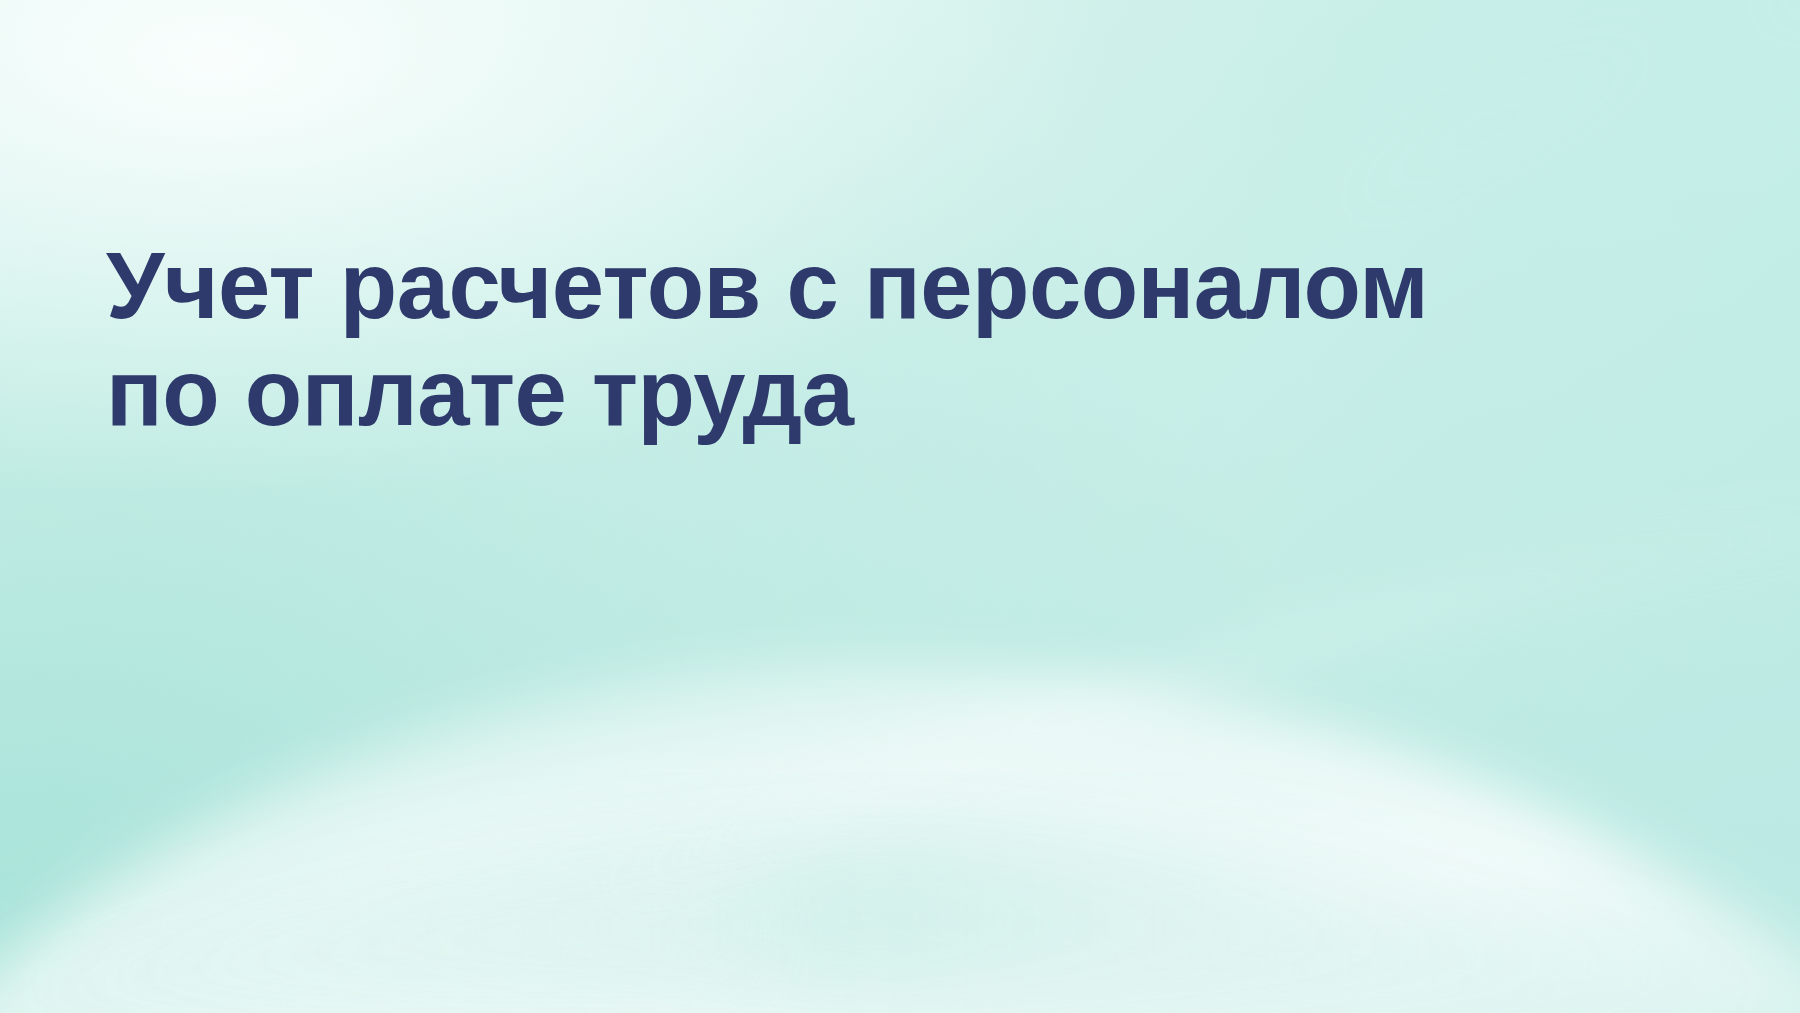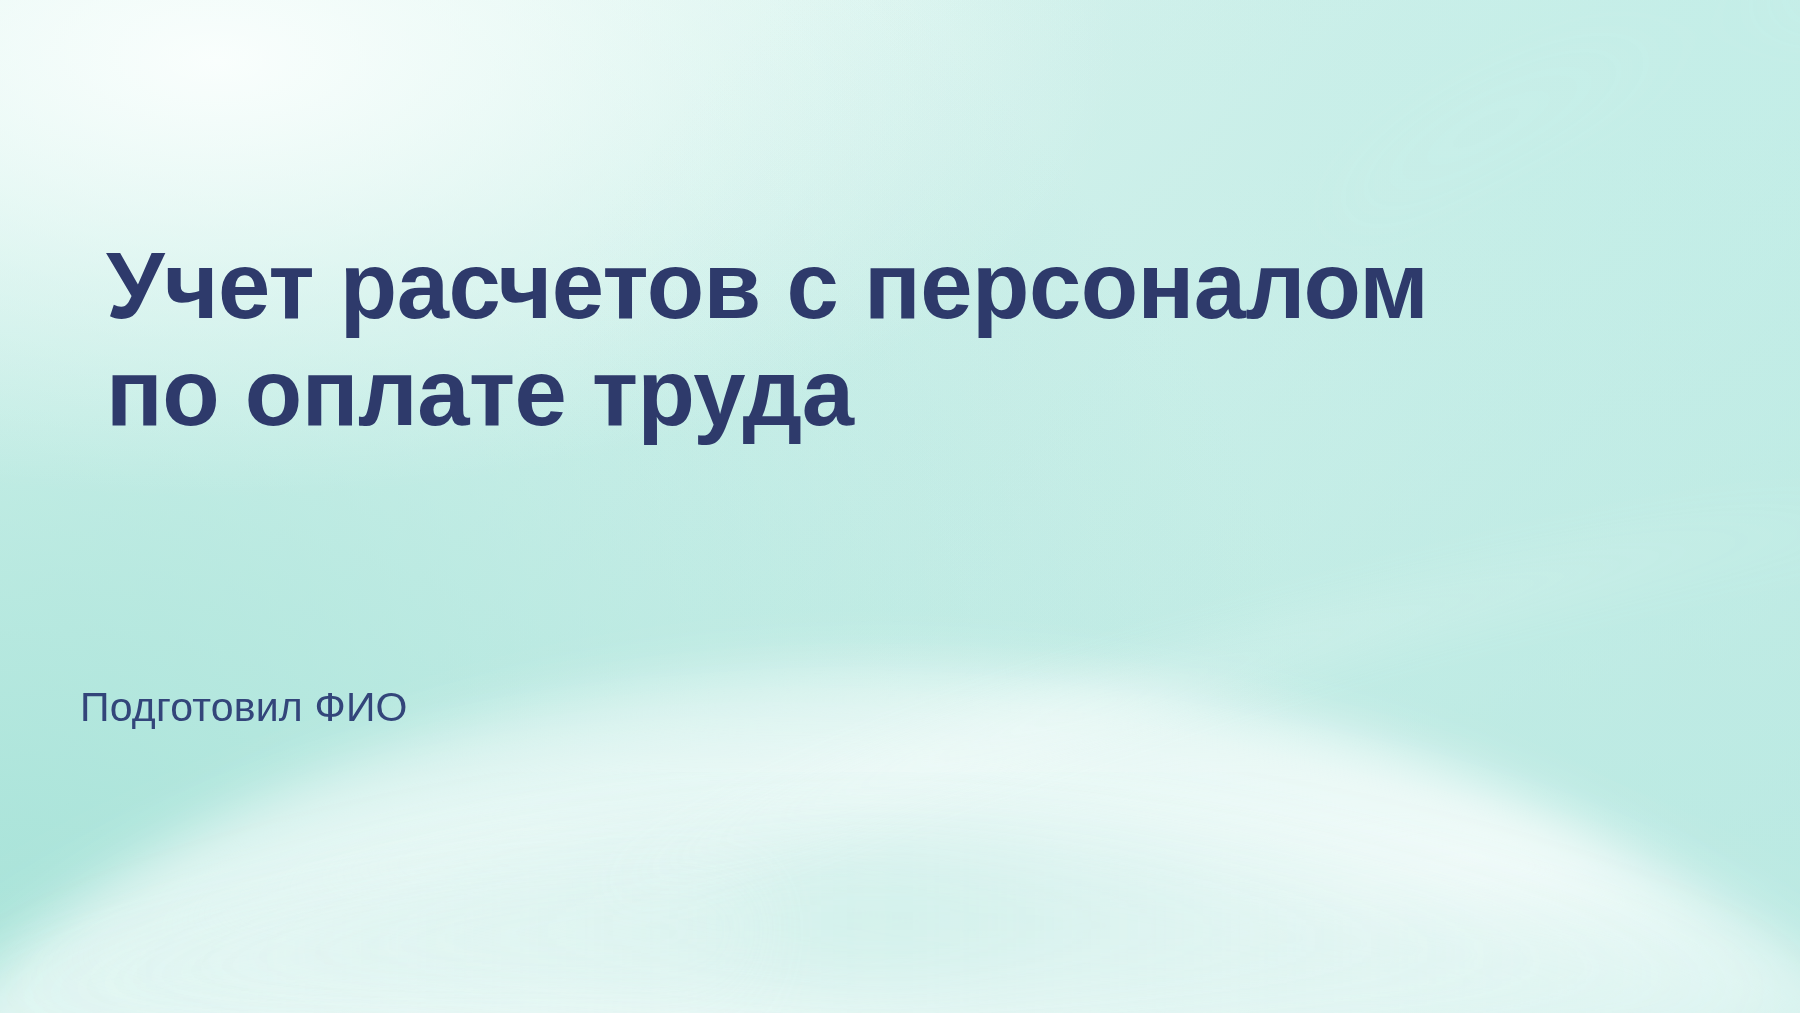--- a/index.html
+++ b/index.html
@@ -145,16 +145,15 @@
 
       <path d="M -120 1013 C 120 930 420 880 760 880 L 760 1060 L -120 1060 Z" fill="url(#waveD)" filter="url(#softer)" opacity="0.35"></path>
 
       <path d="M 1880 -40 C 1620 60 1420 160 1300 250 C 1420 130 1640 30 1880 -10 Z" fill="#ffffff" opacity="0.18" filter="url(#softer)"></path>
     </svg>
   </div>
 
   <div class="content">
     <h1 class="title">Учет расчетов с персоналом по оплате труда</h1>
 
-    <p class="subtitle">Подготовил ФИО</p>
   </div>
 
 </div>
 
 </body></html>

